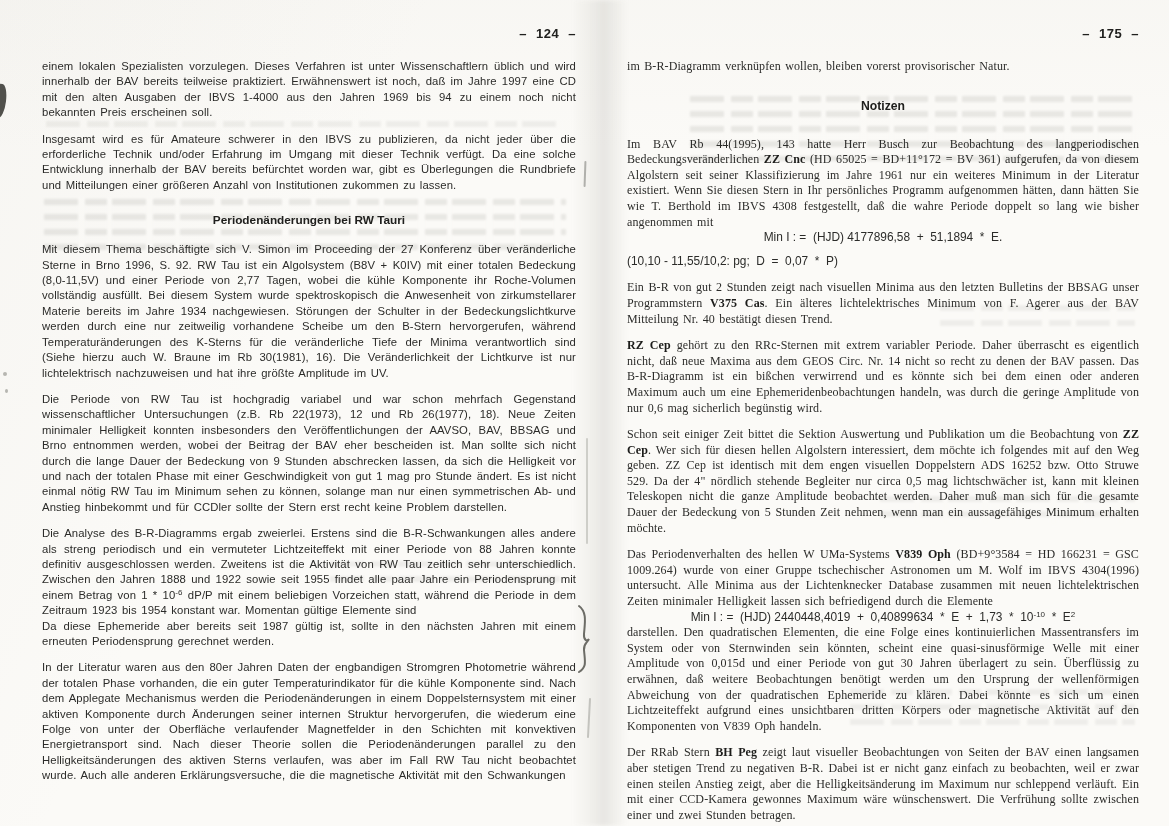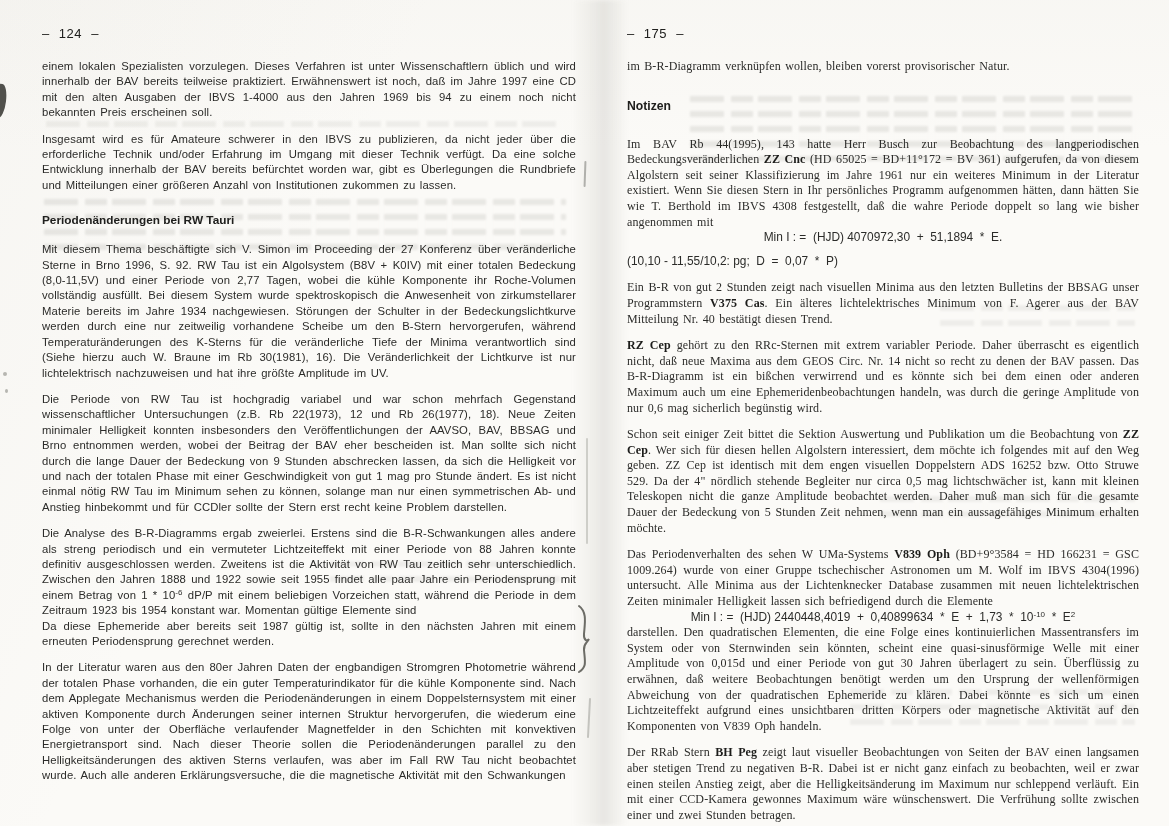--- a/index.html
+++ b/index.html
@@ -20,33 +20,33 @@
   }
   .gutter {
     position:absolute; left:572px; top:0; width:56px; height:826px;
     background:linear-gradient(to right, rgba(0,0,0,0) 0%, rgba(122,120,112,0.10) 44%, rgba(122,120,112,0.15) 56%, rgba(0,0,0,0) 100%);
     filter:blur(2px);
   }
   .page { position:absolute; top:26px; z-index:2; }
   .page-left  { left:42px;  width:534px; }
   .page-right { left:627px; width:512px; }
   .pagenum {
-    text-align:left; font-weight:normal; font-size:13px;
+    text-align:right; font-weight:bold; font-size:13px;
     letter-spacing:0.5px; word-spacing:5px; color:#20201e;
     margin:0 0 18px 0;
   }
   .para {
     font-size:11.3px; line-height:15.4px; text-align:justify;
     word-spacing:1.3px; letter-spacing:0.1px;
     margin:0 0 11px 0;
   }
   .page-right .para { font-size:12px; line-height:15.6px; margin-bottom:11px;font-family:Liberation Serif, serif; }
   .para.tight { margin-bottom:0; }
   .heading {
-    font-size:11.8px; font-weight:bold; 
+    font-size:11.8px; font-weight:bold; text-align:center;
     margin:20px 0 15px 0; color:#20201e;
   }
   .page-right .heading { font-size:12.2px; margin:24px 0 24px 0; }
   .formula {
     font-size:11.3px; line-height:15.4px; text-align:center;
     white-space:pre-wrap; margin:0;
   }
   .page-right .formula { font-size:11.9px; line-height:15.6px; }
   .subline {
     font-size:11.9px; line-height:15.6px; text-align:left;
@@ -119,29 +119,29 @@
   </section>
 
   <section class="page page-right">
     <div class="pagenum">– 175 –</div>
 
     <p class="para">im B-R-Diagramm verknüpfen wollen, bleiben vorerst provisorischer Natur.</p>
 
     <h2 class="heading">Notizen</h2>
 
     <p class="para tight"><span>Im BAV Rb 44(1995), 143 hatte Herr Busch zur Beobachtung des langperiodischen Bedeckungsveränderlichen </span><b>ZZ Cnc</b><span> (HD 65025 = BD+11°172 = BV 361) aufgerufen, da von diesem Algolstern seit seiner Klassifizierung im Jahre 1961 nur ein weiteres Minimum in der Literatur existiert. Wenn Sie diesen Stern in Ihr persönliches Programm aufgenommen hätten, dann hätten Sie wie T. Berthold im IBVS 4308 festgestellt, daß die wahre Periode doppelt so lang wie bisher angenommen mit</span></p>
-    <div class="formula">Min I : =  (HJD) 4070972,30  +  51,1894  *  E.</div>
+    <div class="formula">Min I : =  (HJD) 4177896,58  +  51,1894  *  E.</div>
     <div class="subline">(10,10 - 11,55/10,2: pg;  D  =  0,07  *  P)</div>
 
     <p class="para"><span>Ein B-R von gut 2 Stunden zeigt nach visuellen Minima aus den letzten Bulletins der BBSAG unser Programmstern </span><b>V375 Cas</b><span>. Ein älteres lichtelektrisches Minimum von F. Agerer aus der BAV Mitteilung Nr. 40 bestätigt diesen Trend.</span></p>
 
     <p class="para"><b>RZ Cep</b><span> gehört zu den RRc-Sternen mit extrem variabler Periode. Daher überrascht es eigentlich nicht, daß neue Maxima aus dem GEOS Circ. Nr. 14 nicht so recht zu denen der BAV passen. Das B-R-Diagramm ist ein bißchen verwirrend und es könnte sich bei dem einen oder anderen Maximum auch um eine Ephemeridenbeobachtungen handeln, was durch die geringe Amplitude von nur 0,6 mag sicherlich begünstig wird.</span></p>
 
     <p class="para"><span>Schon seit einiger Zeit bittet die Sektion Auswertung und Publikation um die Beobachtung von </span><b>ZZ Cep</b><span>. Wer sich für diesen hellen Algolstern interessiert, dem möchte ich folgendes mit auf den Weg geben. ZZ Cep ist identisch mit dem engen visuellen Doppelstern ADS 16252 bzw. Otto Struwe 529. Da der 4" nördlich stehende Begleiter nur circa 0,5 mag lichtschwächer ist, kann mit kleinen Teleskopen nicht die ganze Amplitude beobachtet werden. Daher muß man sich für die gesamte Dauer der Bedeckung von 5 Stunden Zeit nehmen, wenn man ein aussagefähiges Minimum erhalten möchte.</span></p>
 
-    <p class="para tight"><span>Das Periodenverhalten des sehen W UMa-Systems </span><b>V839 Oph</b><span> (BD+9°3584 = HD 166231 = GSC 1009.264) wurde von einer Gruppe tschechischer Astronomen um M. Wolf im IBVS 4304(1996) untersucht. Alle Minima aus der Lichtenknecker Database zusammen mit neuen lichtelektrischen Zeiten minimaler Helligkeit lassen sich befriedigend durch die Elemente</span></p>
+    <p class="para tight"><span>Das Periodenverhalten des hellen W UMa-Systems </span><b>V839 Oph</b><span> (BD+9°3584 = HD 166231 = GSC 1009.264) wurde von einer Gruppe tschechischer Astronomen um M. Wolf im IBVS 4304(1996) untersucht. Alle Minima aus der Lichtenknecker Database zusammen mit neuen lichtelektrischen Zeiten minimaler Helligkeit lassen sich befriedigend durch die Elemente</span></p>
     <div class="formula"><span>Min I : =  (HJD) 2440448,4019  +  0,40899634  *  E  +  1,73  *  10</span><sup>-10</sup><span>  *  E</span><sup>2</sup></div>
     <p class="para">darstellen. Den quadratischen Elementen, die eine Folge eines kontinuierlichen Massentransfers im System oder von Sternwinden sein könnten, scheint eine quasi-sinusförmige Welle mit einer Amplitude von 0,015d und einer Periode von gut 30 Jahren überlagert zu sein. Überflüssig zu erwähnen, daß weitere Beobachtungen benötigt werden um den Ursprung der wellenförmigen Abweichung von der quadratischen Ephemeride zu klären. Dabei könnte es sich um einen Lichtzeiteffekt aufgrund eines unsichtbaren dritten Körpers oder magnetische Aktivität auf den Komponenten von V839 Oph handeln.</p>
 
     <p class="para"><span>Der RRab Stern </span><b>BH Peg</b><span> zeigt laut visueller Beobachtungen von Seiten der BAV einen langsamen aber stetigen Trend zu negativen B-R. Dabei ist er nicht ganz einfach zu beobachten, weil er zwar einen steilen Anstieg zeigt, aber die Helligkeitsänderung im Maximum nur schleppend verläuft. Ein mit einer CCD-Kamera gewonnes Maximum wäre wünschenswert. Die Verfrühung sollte zwischen einer und zwei Stunden betragen.</span></p>
   </section>
 
 </div>
 
 </body></html>

